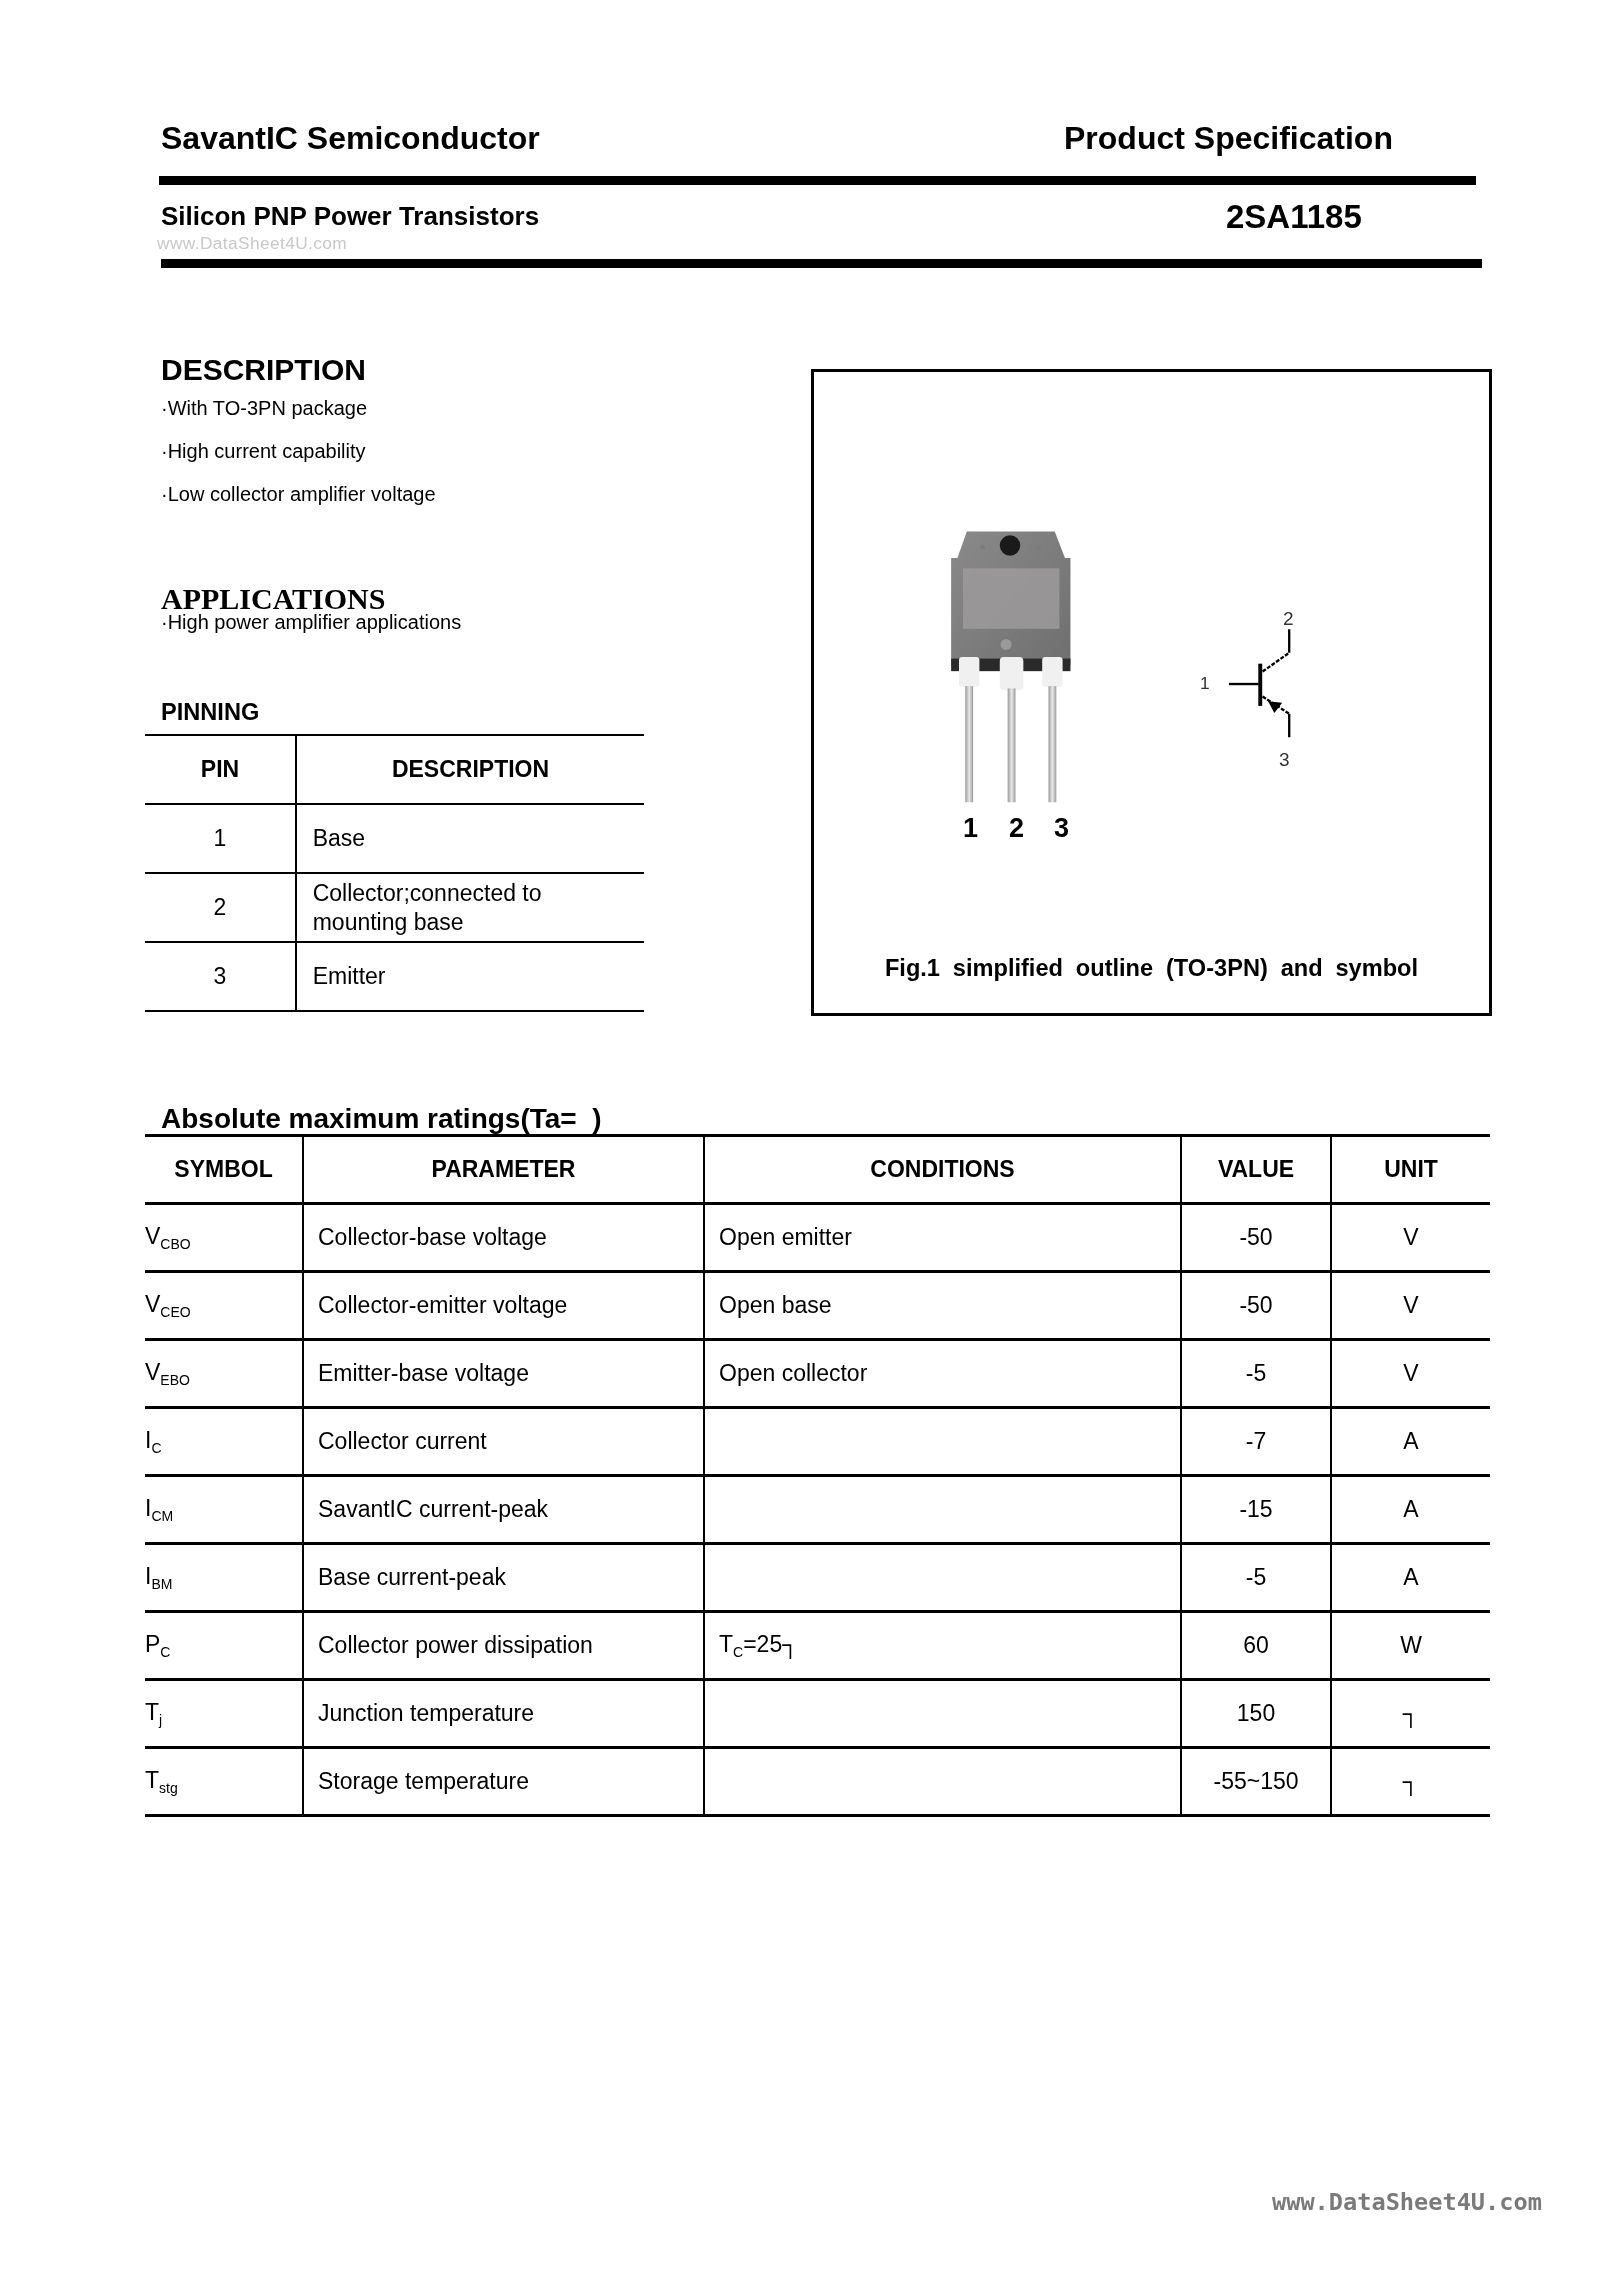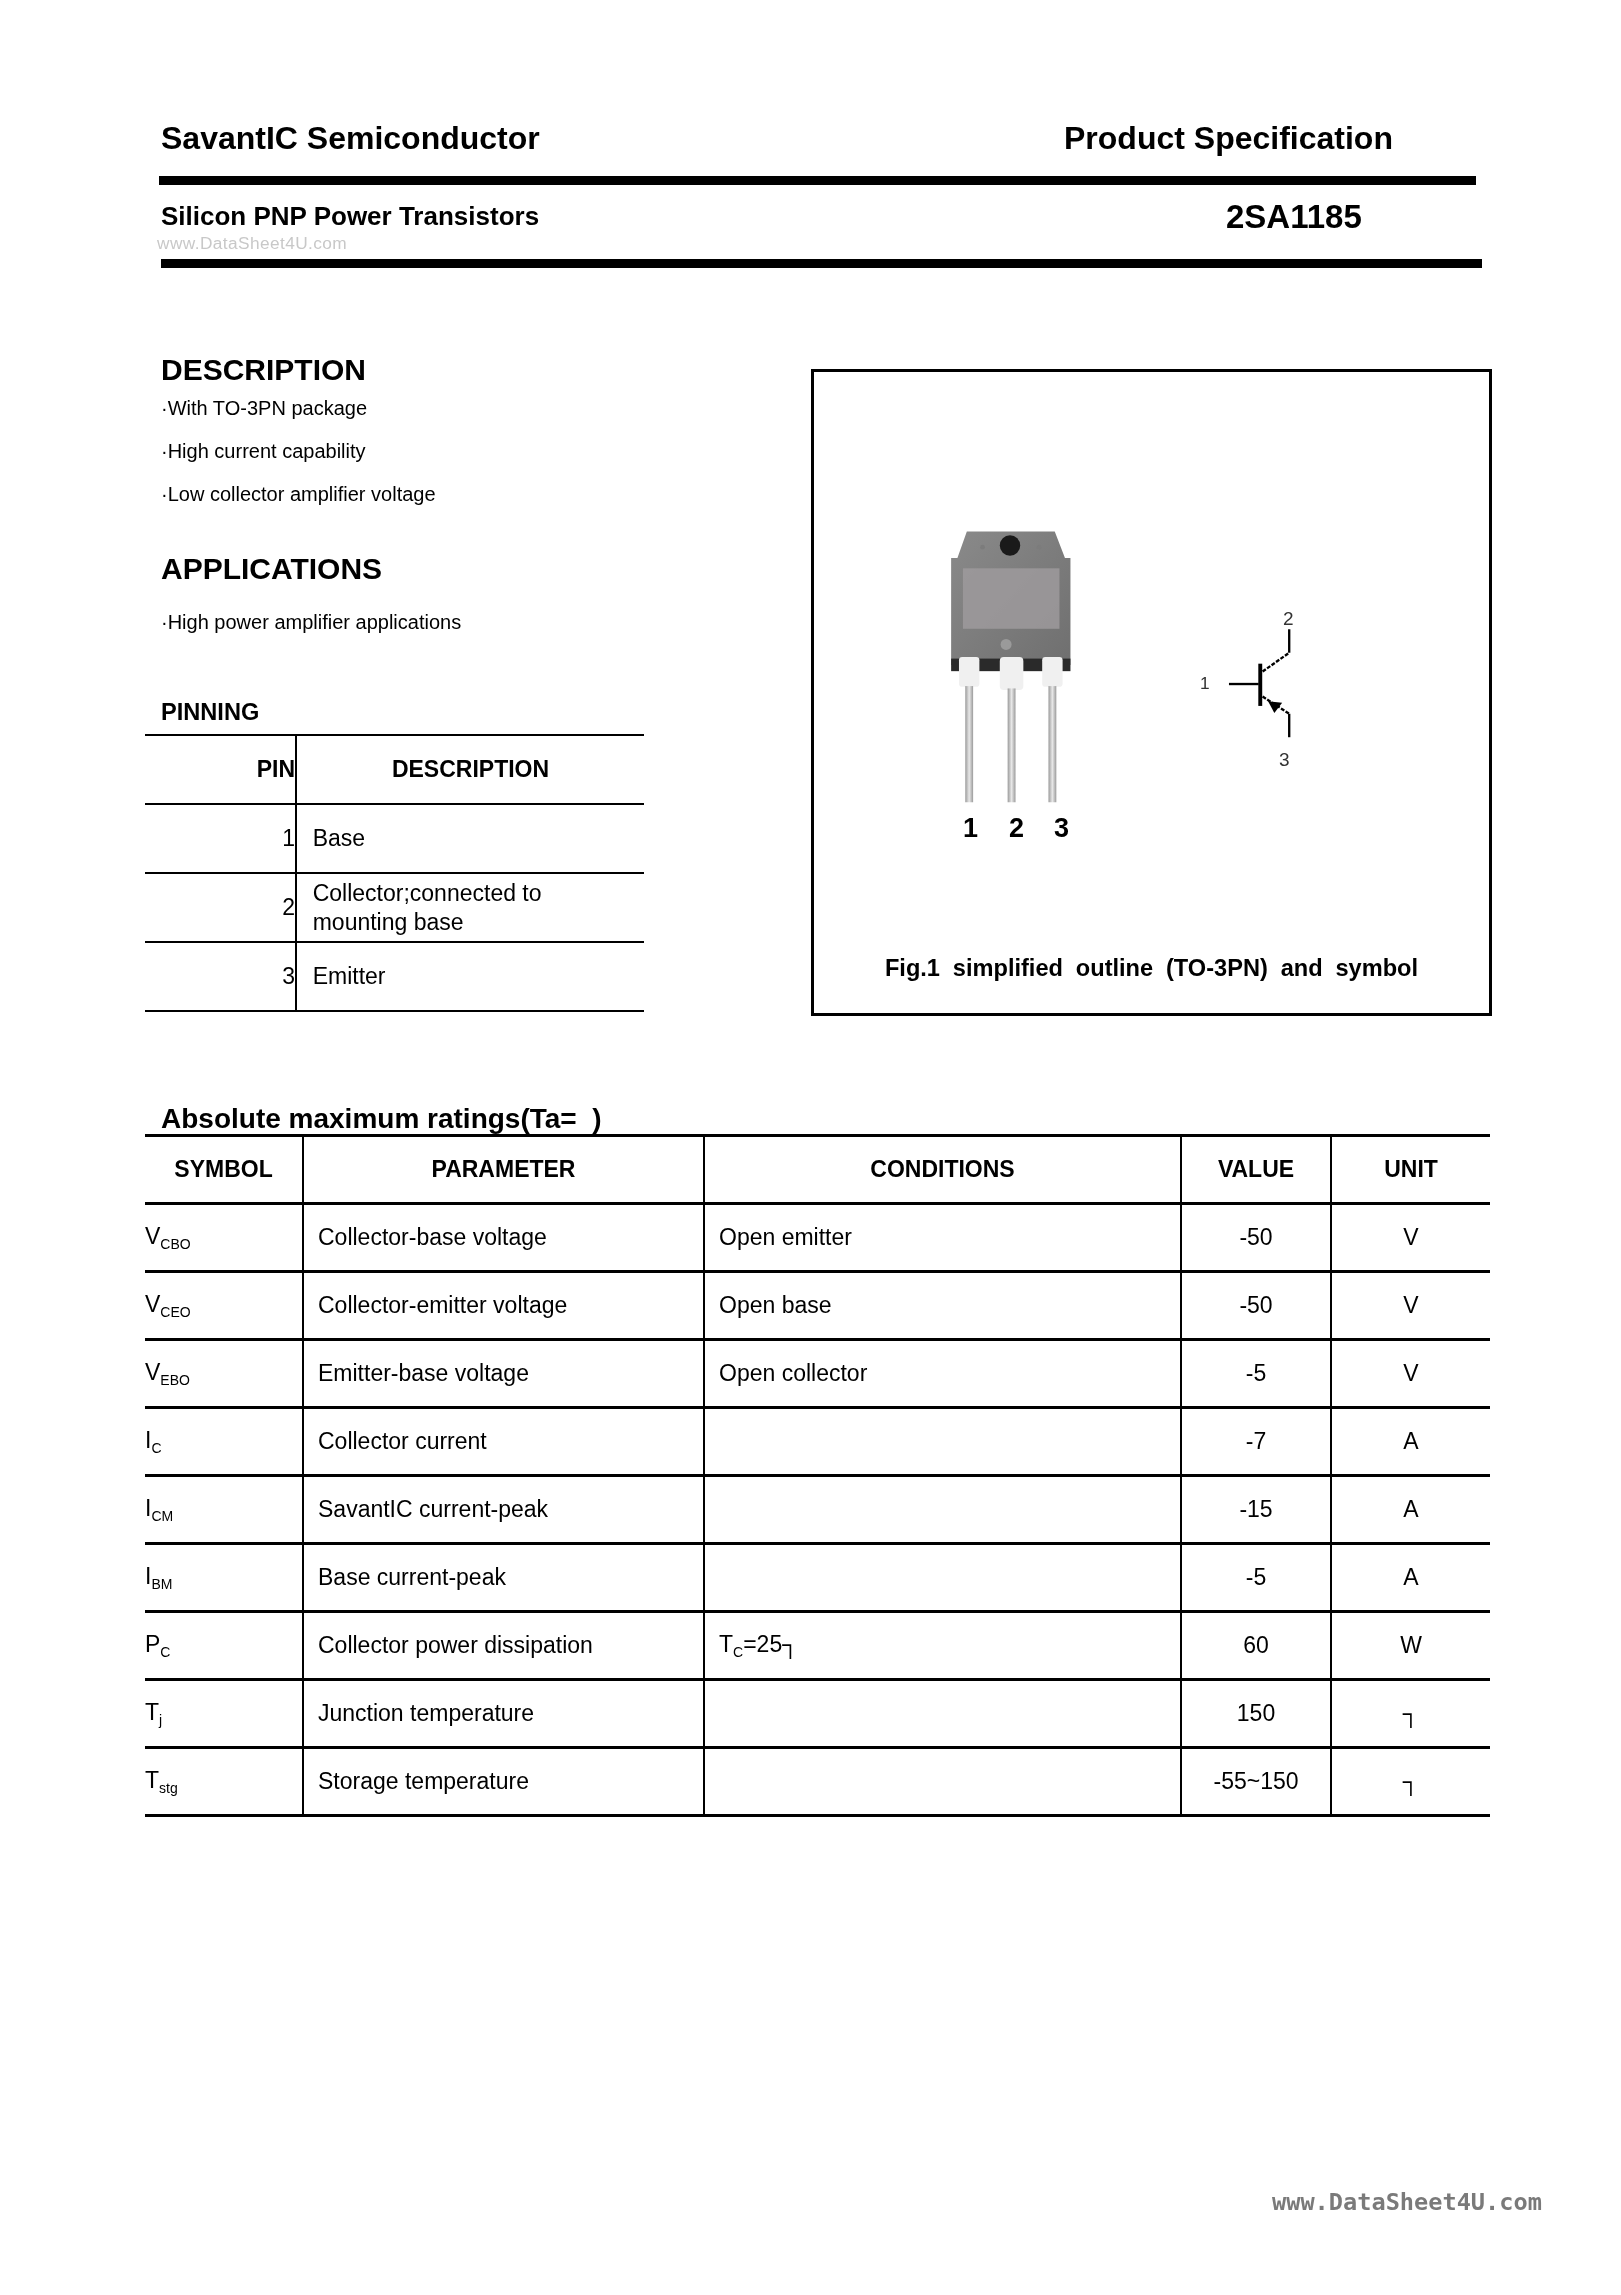--- a/index.html
+++ b/index.html
@@ -11,21 +11,21 @@
   .rule { background:#000; height:8.6px; }
   .wm-small { font-size:17.3px; color:#c8c8c8; line-height:1; letter-spacing:0.4px; }
   .sec-h { font-weight:bold; font-size:30px; line-height:1; }
   .bullet { font-size:20px; line-height:1; }
   .pin-h { font-weight:bold; font-size:23.6px; line-height:1; }
 
   
   .ptable { position:absolute; left:145px; top:734px; width:499px; border-collapse:collapse; }
   .ptable td, .ptable th { border-top:2.4px solid #000; border-bottom:2.4px solid #000; padding:0; height:67px; font-size:23px; }
   .ptable th { font-weight:bold; text-align:center; }
-  .ptable .c1 { width:150px; text-align:right; border-right:2.4px solid #000; }
+  .ptable .c1 { width:150px; text-align:center; border-right:2.4px solid #000; }
   .ptable td.c2 { text-align:left; padding-left:15.7px; line-height:1.25; }
 
   
   .figbox { position:absolute; left:811px; top:369px; width:675px; height:641px; border:3.1px solid #000; }
   .figcap { position:absolute; left:0; right:0; top:583px; text-align:center; font-weight:bold; font-size:23.6px; word-spacing:6.3px; }
 
   
   .rtable { position:absolute; left:145px; top:1134px; width:1345px; border-collapse:collapse; table-layout:fixed; }
   .rtable th, .rtable td { border-top:3.1px solid #000; border-bottom:3.1px solid #000; height:65px; padding:0; font-size:23px; }
   .rtable th { font-weight:bold; text-align:center; }
@@ -48,21 +48,21 @@
 <div class="abs title" style="left:161px; top:203px;">Silicon PNP Power Transistors</div>
 <div class="abs title" style="left:1226px; top:200px; font-size:33px;">2SA1185</div>
 <div class="abs wm-small" style="left:157px; top:235px;">www.DataSheet4U.com</div>
 <div class="abs rule" style="left:161px; top:259px; width:1321px;"></div>
 
 <div class="abs sec-h" style="left:161px; top:355px;">DESCRIPTION</div>
 <div class="abs bullet" style="left:161px; top:398px;">·With TO-3PN package</div>
 <div class="abs bullet" style="left:161px; top:441px;">·High current capability</div>
 <div class="abs bullet" style="left:161px; top:484px;">·Low collector amplifier voltage</div>
 
-<div class="abs sec-h" style="left:161px; top:554px;">APPLICATIONS</div>
+<div class="abs sec-h" style="left:161px; top:584px;font-family:Liberation Serif, serif;">APPLICATIONS</div>
 <div class="abs bullet" style="left:161px; top:612px;">·High power amplifier applications</div>
 
 <div class="abs pin-h" style="left:161px; top:701px;">PINNING</div>
 <table class="ptable">
   <tbody>
       <tr>
     <th class="c1">PIN</th>
     <th>DESCRIPTION</th>
   </tr>
   <tr>

